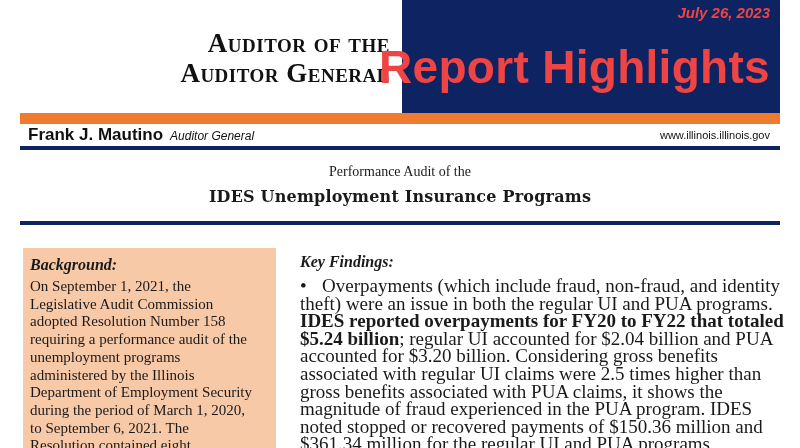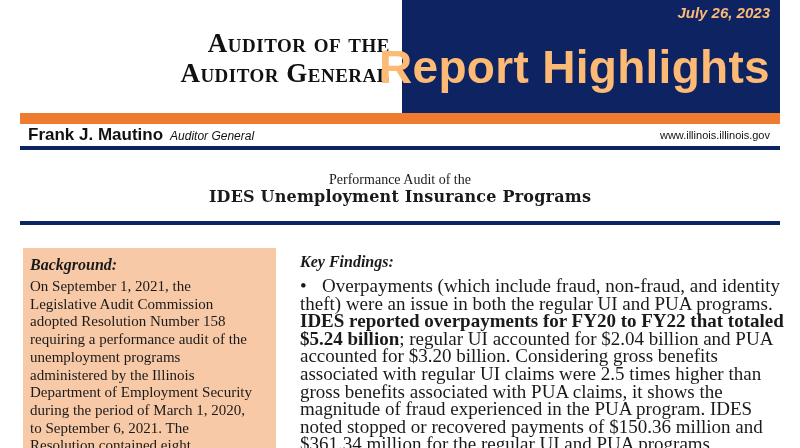--- a/index.html
+++ b/index.html
@@ -1,30 +1,30 @@
 <!DOCTYPE html>
 <html><head>
 <meta charset="utf-8">
 <style>
   html, body { margin:0; padding:0; }
   body { width:800px; height:448px; background:#ffffff; position:relative; overflow:hidden; font-family:"Liberation Serif", serif; color:#1a1a1a; }
   .office { position:absolute; left:150px; top:28px; width:240px; text-align:right; font-family:"Liberation Serif", serif; font-weight:bold; color:#111; line-height:30px; }
   .office .line { display:block; font-size:20px; letter-spacing:0.5px; }
-  .navy-box { position:absolute; left:402px; top:0; width:378px; height:113px; background:#0e2462; color:#fdba74; }
+  .navy-box { position:absolute; left:402px; top:0; width:378px; height:113px; background:#0e2462; color:#ef4444; }
   .navy-box .date { position:absolute; right:10px; top:4px; font-family:"Liberation Sans", sans-serif; font-style:italic; font-weight:bold; font-size:15px; }
   .navy-box .type { position:absolute; right:10px; top:19px; font-family:"Liberation Sans", sans-serif; font-style:italic; font-size:20px; }
   .navy-box .title { position:absolute; right:10px; top:40px; font-family:"Liberation Sans", sans-serif; font-weight:bold; font-size:46px; letter-spacing:0.3px; white-space:nowrap; }
   .orange-bar { position:absolute; left:20px; top:113px; width:760px; height:11px; background:#ee7b30; }
   .name-row { position:absolute; left:28px; top:125px; width:752px; height:21px; }
   .name-row .name { font-family:"Liberation Sans", sans-serif; font-weight:bold; font-size:17px; color:#111; }
   .name-row .role { font-family:"Liberation Sans", sans-serif; font-style:italic; font-size:12px; color:#111; margin-left:3px; }
   .name-row .url { position:absolute; right:10px; top:4px; font-family:"Liberation Sans", sans-serif; font-size:11px; color:#111; }
   .rule { position:absolute; left:20px; width:760px; height:4px; background:#0e2462; }
   .sub { position:absolute; left:0; width:800px; text-align:center; }
-  .sub1 { top:172px; font-size:14px; }
+  .sub1 { top:164px; font-size:14px; }
   .sub2 { top:187px; font-size:16px; font-weight:bold; font-family:"DejaVu Serif", serif; letter-spacing:0.2px; }
   .bg-box { position:absolute; left:23px; top:248px; width:253px; height:200px; background:#f8c9a7; padding:8px 20px 0 7px; box-sizing:border-box; }
   .bg-box .hd { font-style:italic; font-weight:bold; font-size:16px; margin-bottom:4px; }
   .bg-box .txt { font-size:15px; line-height:17.7px; }
   .kf { position:absolute; left:300px; top:253px; width:490px; }
   .kf .hd { font-style:italic; font-weight:bold; font-size:16px; margin-bottom:6px; }
   .kf .txt { font-size:19px; line-height:17.6px; }
   .kf .bullet { display:inline-block; width:22px; }
   .kf b { font-weight:bold; }
 </style>

